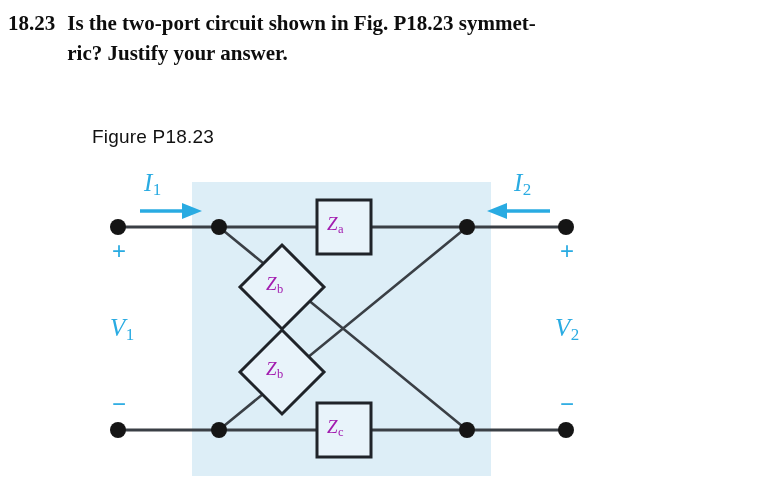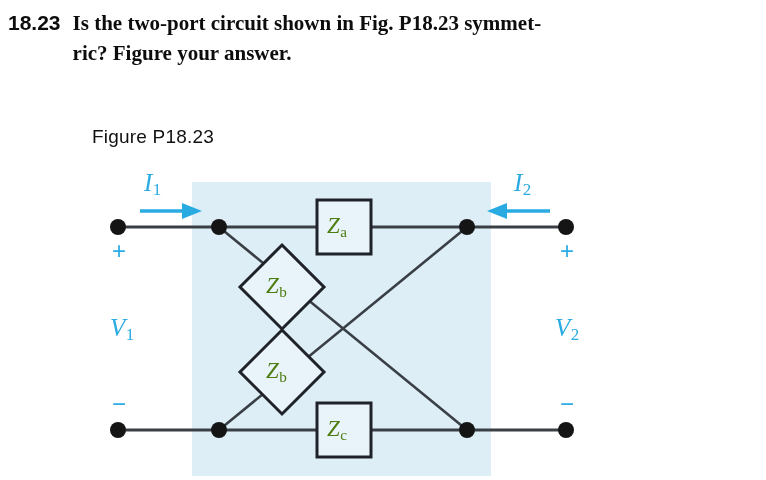--- a/index.html
+++ b/index.html
@@ -19,21 +19,21 @@
   
   #problem {
     position: absolute;
     left: 8px;
     top: 8px;
     width: 740px;
     display: flex;
     align-items: flex-start;
   }
   #problem-number {
-    font-family: Liberation Sans, sans-serif;
+    font-family: Liberation Serif, serif;
     font-weight: bold;
     font-size: 21px;
     line-height: 30px;
     white-space: nowrap;
     flex: 0 0 auto;
   }
   #problem-body {
     font-family: "Liberation Serif", serif;
     font-size: 21px;
     line-height: 30px;
@@ -94,40 +94,40 @@
     font-family: "Liberation Sans", sans-serif;
     font-style: normal;
     color: #29abe2;
     font-size: 24px;
     line-height: 1;
   }
   .z-label {
     position: absolute;
     font-family: "Liberation Serif", serif;
     font-style: italic;
-    font-size: 23px;
+    font-size: 19px;
     line-height: 1;
-    color: #4d7c0f;
+    color: #a21caf;
     white-space: nowrap;
   }
   .z-label sub {
     font-size: 0.66em;
     font-style: normal;
     vertical-align: -0.24em;
     padding-left: 0.5px;
   }
 </style>
 </head>
 <body>
 
 <div id="problem">
   <span id="problem-number">18.23</span>
   <span id="problem-body">
     <span id="problem-line-1">Is the two-port circuit shown in Fig. P18.23 symmet-</span>
-    <span id="problem-line-2">ric? Figure your answer.</span>
+    <span id="problem-line-2">ric? Justify your answer.</span>
   </span>
 </div>
 
 <div id="figure-caption">Figure P18.23</div>
 
 <div id="figure">
 
   <svg id="figure-svg" width="766" height="320" viewBox="0 0 766 320">
 
     <rect x="178" y="22" width="299" height="294" fill="#ddeef7"></rect>

